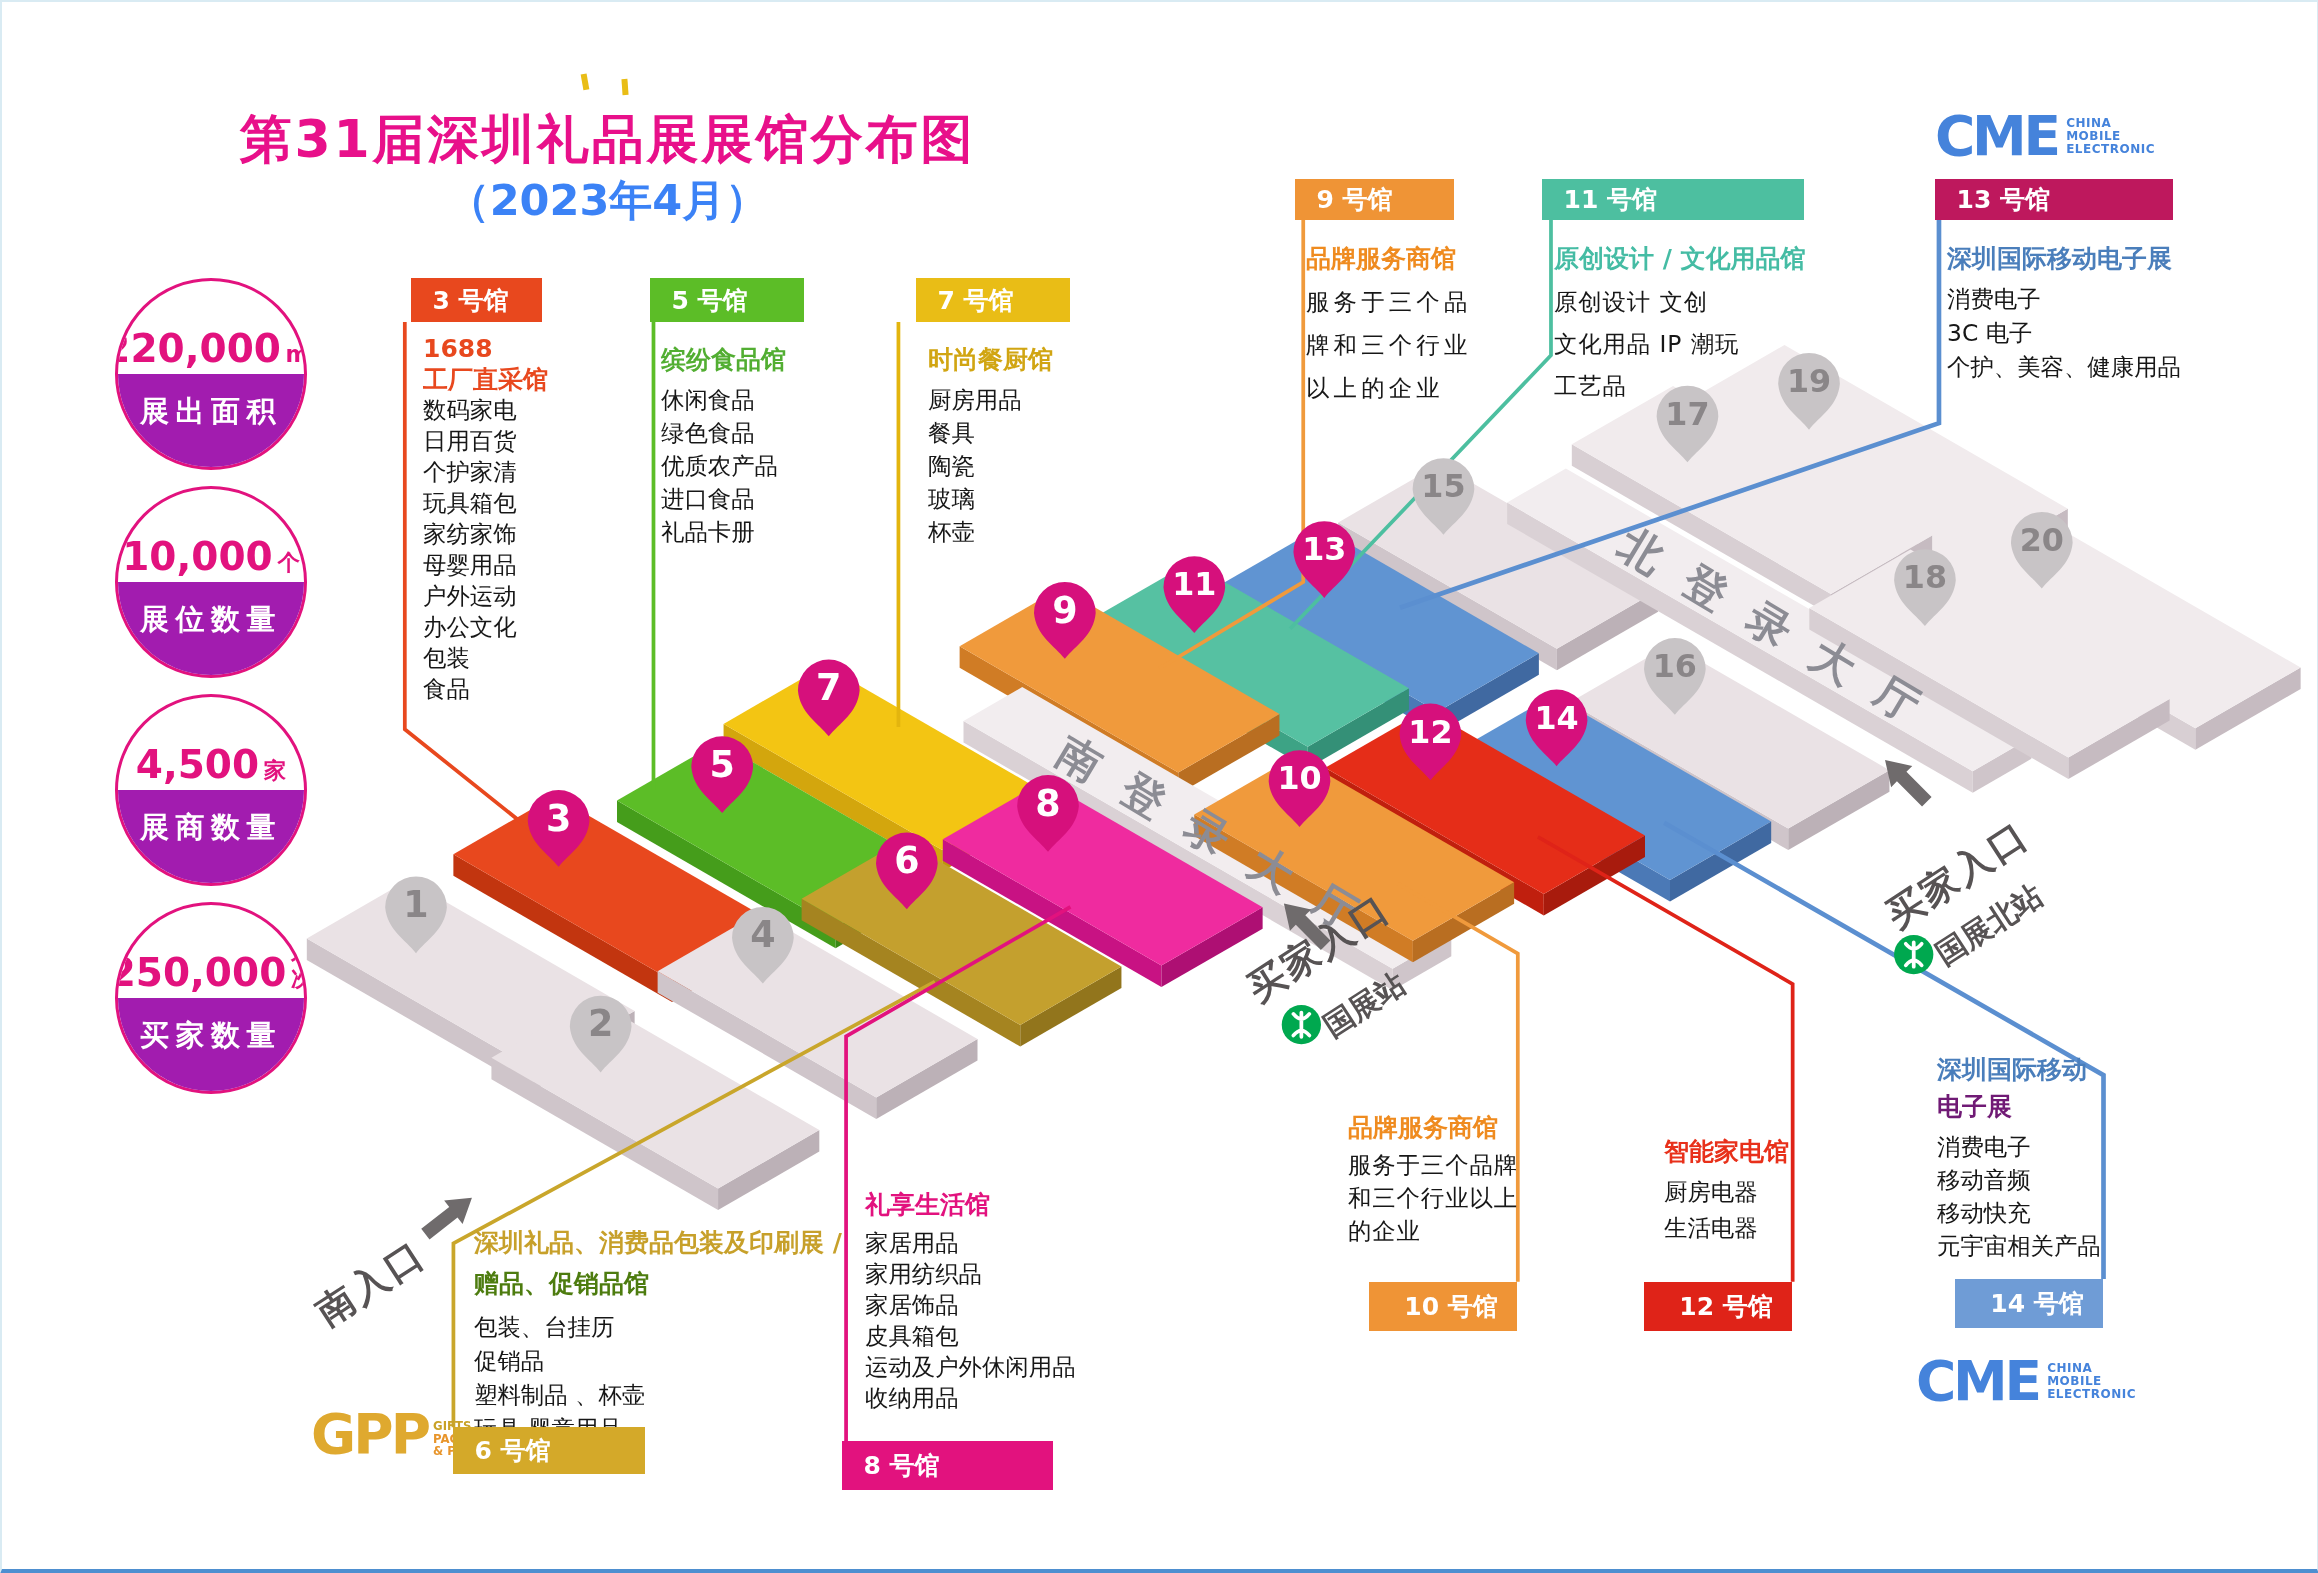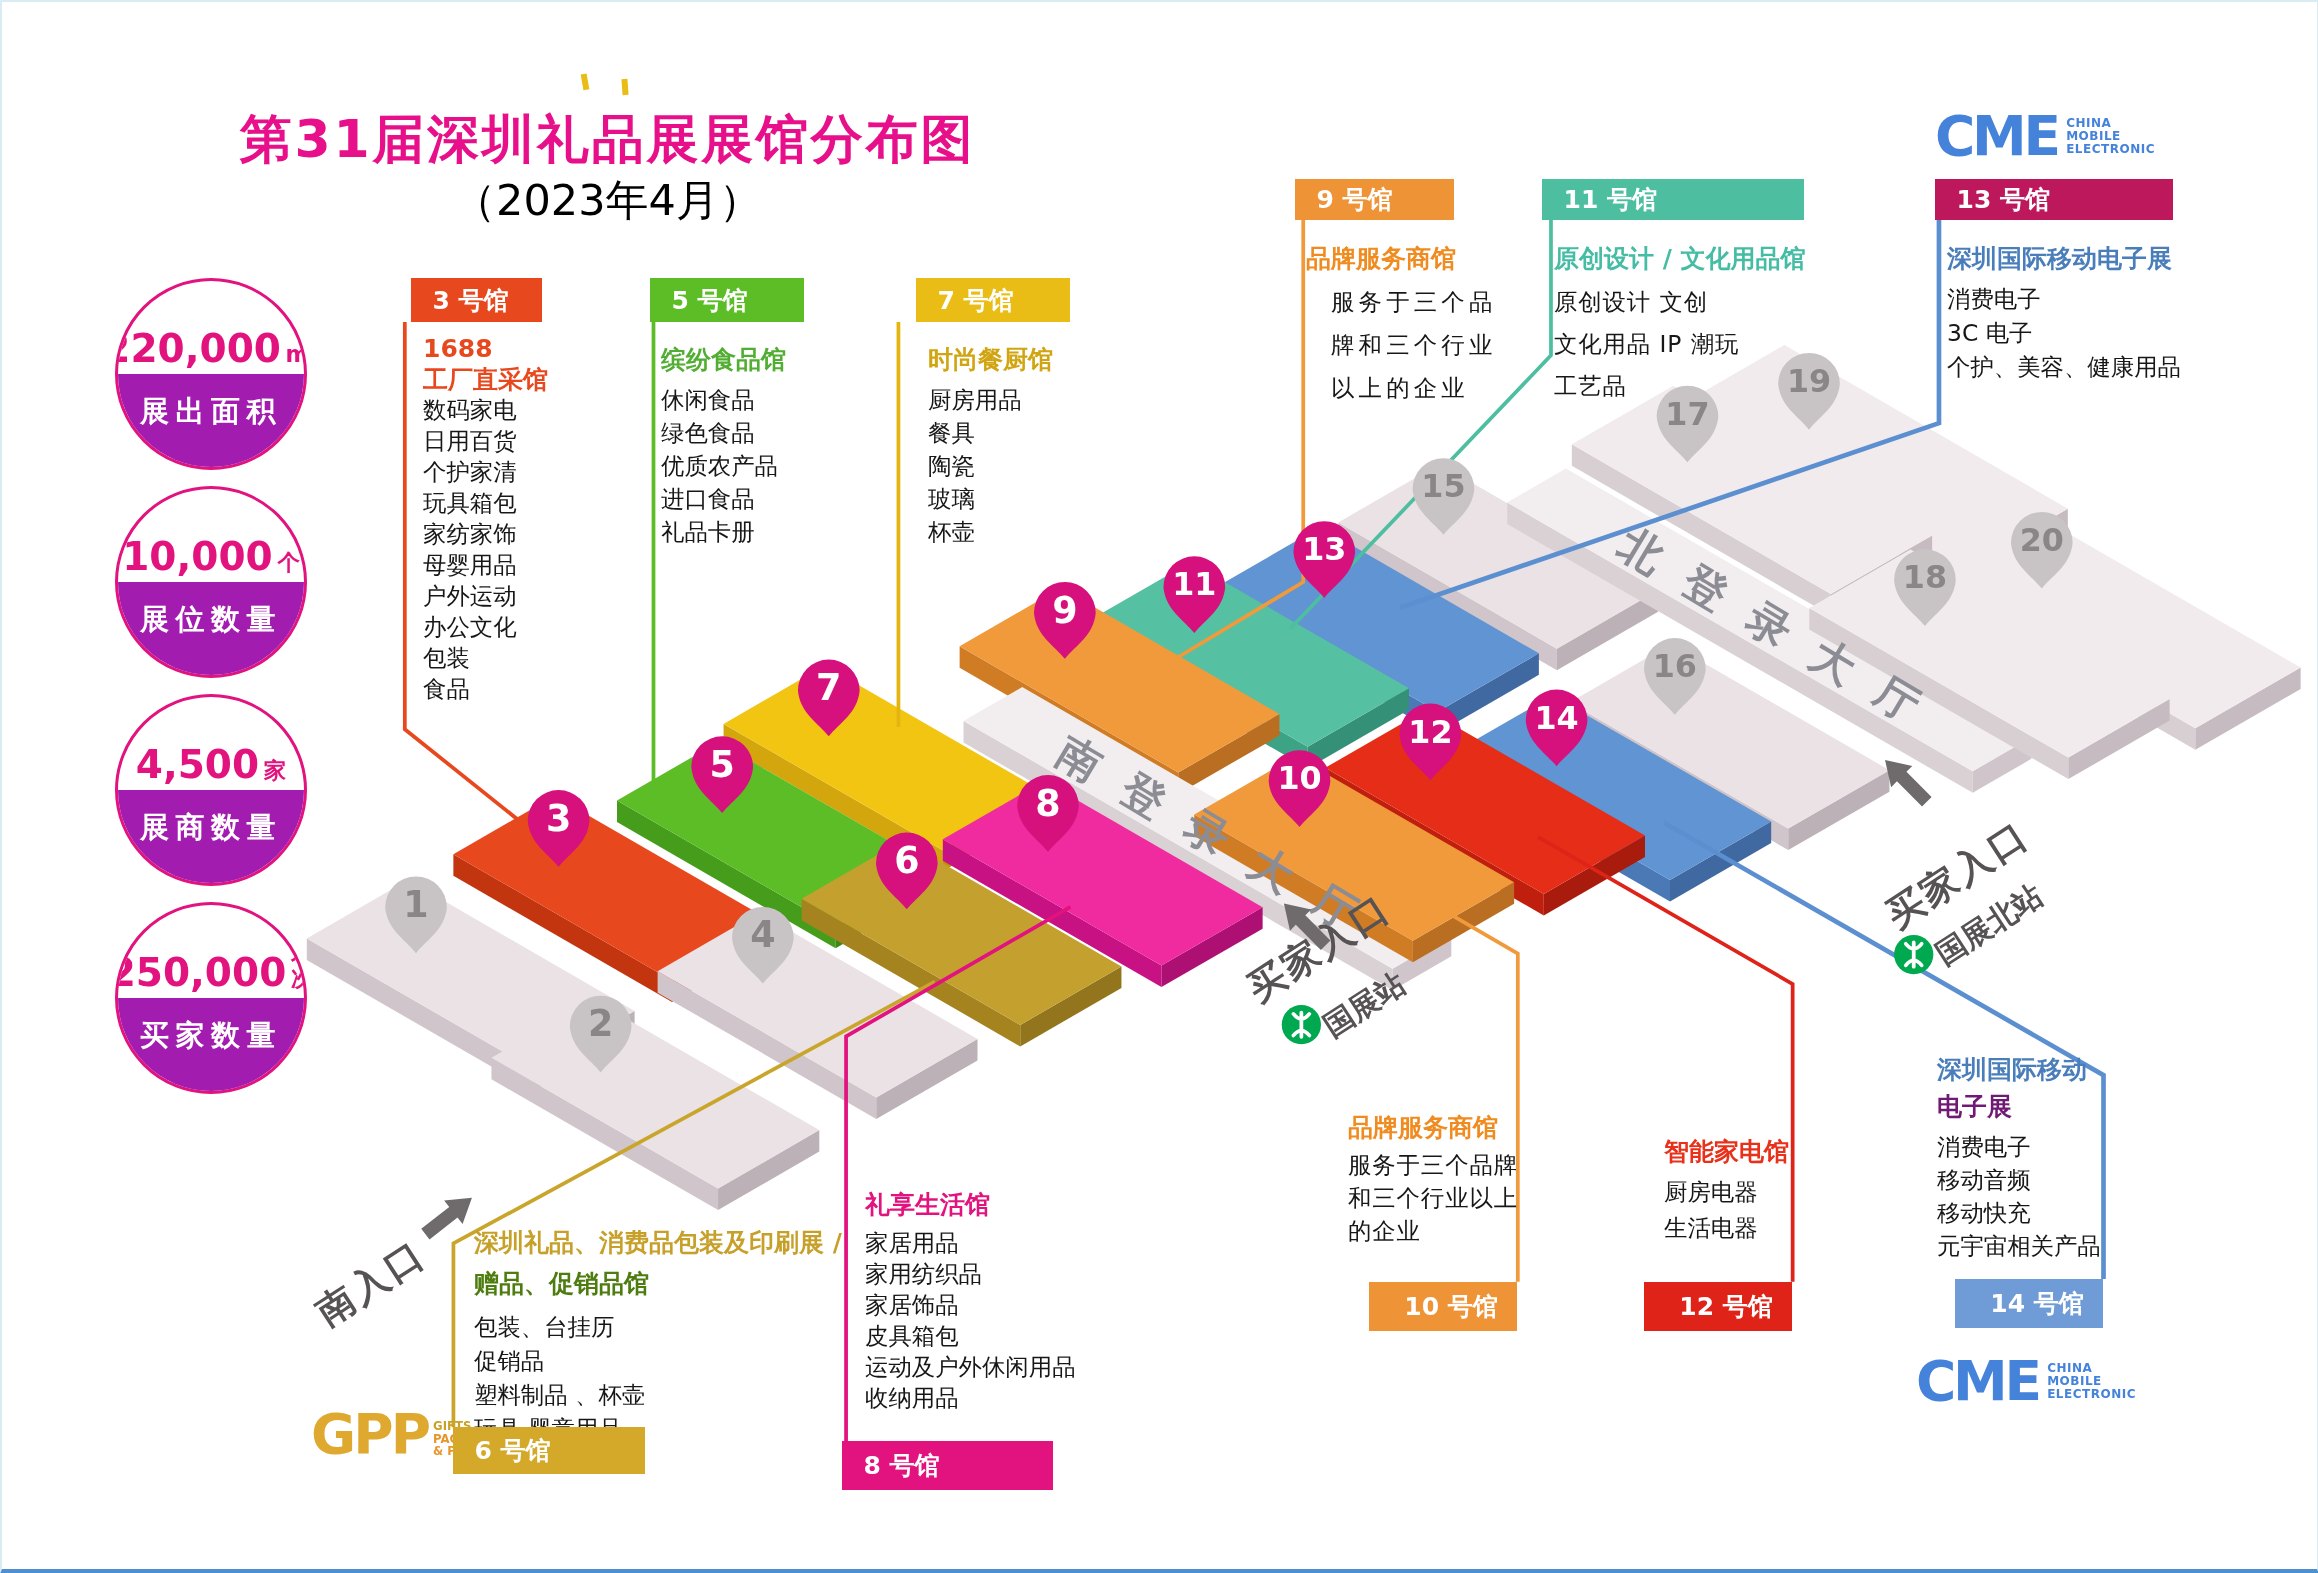--- a/index.html
+++ b/index.html
@@ -7,21 +7,21 @@
     width:2319px;height:1574px;position:relative;background:#ffffff;
     font-family:"DejaVu Sans","Liberation Sans",sans-serif;color:#161616;
     overflow:hidden;
   }
   .frame{position:absolute;inset:0;border:2.8px solid #d9ebf3;border-bottom:5.6px solid #4e8fd0;pointer-events:none;z-index:9;}
   #map{position:absolute;left:0;top:0;z-index:1;}
   
   .title1{position:absolute;left:196px;top:96px;width:823px;text-align:center;
     font-size:52px;font-weight:bold;color:#e8108a;letter-spacing:2.8px;z-index:3;margin-top:9px;}
   .title2{position:absolute;left:196px;top:172px;width:823px;text-align:center;
-    font-size:43px;font-weight:normal;color:#000000;z-index:3;}
+    font-size:43px;font-weight:bold;color:#3b82f6;z-index:3;}
   .tick{position:absolute;width:5.6px;height:16px;background:#e9bd16;z-index:3;}
   
   .stat{position:absolute;width:192px;height:192px;border-radius:50%;border:3.7px solid #e2127e;
     overflow:hidden;background:#fff;z-index:3;box-sizing:border-box;}
   .stat .half-top{height:50%;display:flex;align-items:flex-end;justify-content:center;padding-bottom:6.5px;box-sizing:border-box;}
   .stat .half-bot{height:50%;background:#a21caf;color:#fff;display:flex;justify-content:center;padding-top:18px;box-sizing:border-box;}
   .sv{font-size:39px;font-weight:bold;color:#e2127e;line-height:39px;}
   .su{font-size:22.4px;font-weight:bold;color:#e2127e;margin-left:4.7px;line-height:28px;}
   .slabel{font-size:29px;font-weight:bold;letter-spacing:6.5px;}
   
@@ -29,21 +29,21 @@
     font-size:25px;font-weight:bold;z-index:3;box-sizing:border-box;padding-left:21.5px;}
   .fbar.center{justify-content:center;padding-left:16px;}
   .pbody{position:absolute;z-index:3;white-space:nowrap;}
   .ptitle{font-size:25px;font-weight:bold;line-height:31px;}
   .pitem{font-size:23.4px;line-height:31px;color:#171717;}
   .lh70 .pitem{line-height:33px;}
   .lh66 .pitem{line-height:31px;}
   .lh72 .pitem{line-height:34px;}
   .lh73 .pitem{line-height:34px;}
   .lh78 .pitem{line-height:36px;}
-  .pdesc .pitem{line-height:43px;letter-spacing:4.2px;padding-left:25px;}
+  .pdesc .pitem{line-height:43px;letter-spacing:4.2px;}
   .pdesc2 .pitem{line-height:42px;letter-spacing:0.9px;}
   .pdesc3 .pitem{line-height:33px;letter-spacing:0.9px;}
   
   .cme{position:absolute;z-index:3;display:flex;align-items:center;color:#4583db;}
   .cme-main{font-size:55px;font-weight:800;letter-spacing:-3.3px;line-height:47px;}
   .cme-sub{margin-left:8.4px;font-size:12px;font-weight:bold;line-height:13px;letter-spacing:0.5px;}
   
   .gpp{position:absolute;z-index:3;display:flex;align-items:flex-end;justify-content:space-between;}
   .gpp-main{font-size:55px;font-weight:800;letter-spacing:-2.8px;color:#dfa92f;line-height:47px;}
   .gpp-sub{margin-left:4.7px;font-size:11.7px;font-weight:bold;line-height:12.6px;color:#e8952b;}

